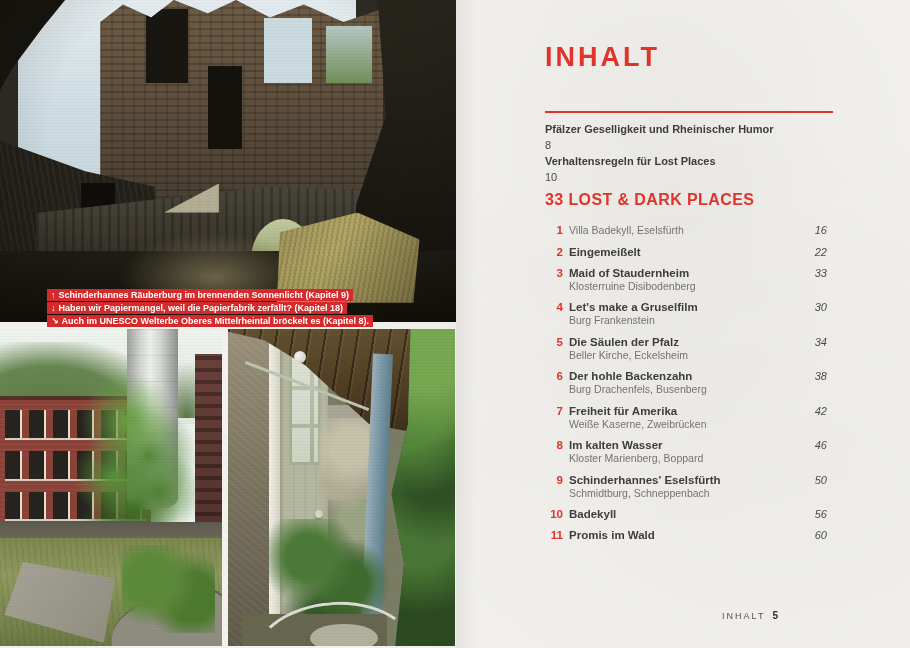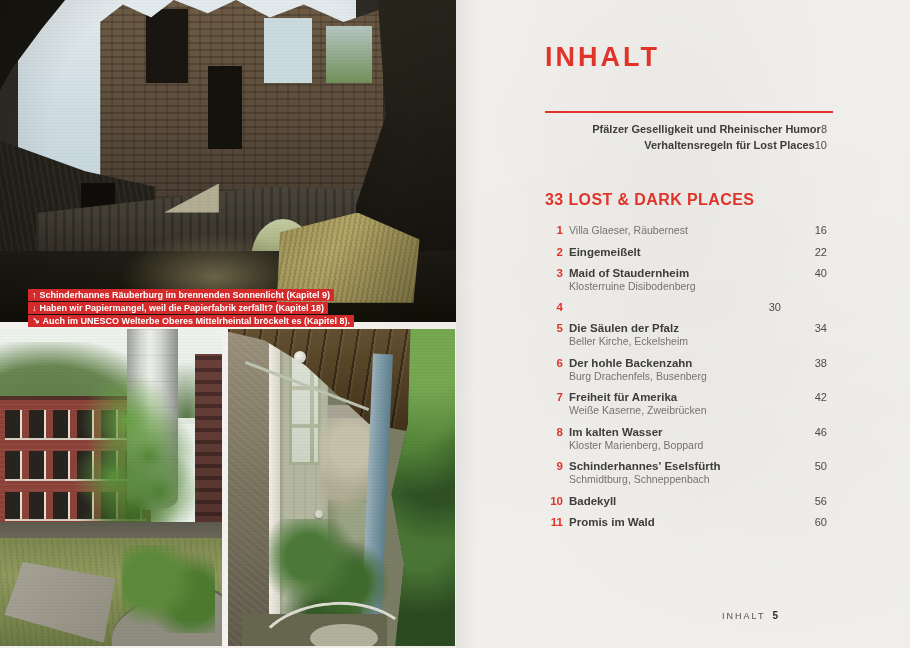--- a/index.html
+++ b/index.html
@@ -144,42 +144,42 @@
     radial-gradient(circle at 60% 50%, #3f6a2e 0 20%, transparent 42%),
     radial-gradient(circle at 45% 80%, #355927 0 18%, transparent 40%);}
   .d-ground{left:6%;top:90%;width:64%;height:10%;background:#67664f;}
   .d-roundstone{left:36%;top:93%;width:30%;height:9%;border-radius:50%;background:#b2b19d;}
   .d-pipe{left:10%;top:86%;width:74%;height:36%;border:3px solid transparent;
     border-top-color:#dddcd2;border-radius:50%;transform:rotate(-4deg);}
 
   
   .captions{position:absolute;left:28px;top:289px;z-index:6;}
   .cap{display:table;background:var(--caption-red);color:#fff;font-weight:bold;
-    font-size:9px;line-height:10px;padding:1px 4px 1px 4px;margin-bottom:1px;white-space:nowrap;}
+    font-size:9px;line-height:10px;padding:1px 4px 1px 4px;margin-bottom:1px;white-space:nowrap;margin-left:19px;}
   .cap-arrow{display:inline-block;margin-right:3px;}
 
   
   .right-page{position:absolute;left:456px;top:0;width:362px;height:648px;
     background:linear-gradient(90deg, rgba(0,0,0,.05) 0, rgba(0,0,0,0) 20px),
     radial-gradient(ellipse at 60% 30%, rgba(0,0,0,.018), transparent 60%);}
   .toc-title{position:absolute;left:89px;top:42px;color:var(--accent-red);
     font-size:27px;font-weight:bold;letter-spacing:3px;}
   .toc-rule{position:absolute;left:89px;top:111px;width:288px;height:2px;background:var(--accent-red);}
   .intro{position:absolute;left:89px;top:121px;width:288px;}
-  .intro-row{display:flex;justify-content:flex-end;line-height:16px;}
+  .intro-row{display:flex;justify-content:center;line-height:16px;flex-direction:column;}
   .i-title{font-weight:bold;font-size:11px;color:var(--title-text);}
   .i-page{font-size:11px;color:var(--page-number);padding-right:6px;}
   .section-heading{position:absolute;left:89px;top:191px;color:var(--accent-red);
     font-size:16px;font-weight:bold;letter-spacing:.4px;}
   .entries{position:absolute;left:89px;top:224px;width:288px;}
   .entry{display:grid;grid-template-columns:18px 1fr 40px;column-gap:6px;margin-bottom:8px;}
   .e-num{text-align:right;color:var(--accent-red);font-weight:bold;font-size:11.5px;line-height:13px;}
   .e-title{display:block;font-weight:bold;font-size:11.5px;line-height:13px;color:var(--title-text);}
   .e-sub{display:block;font-size:10.5px;line-height:13.5px;color:var(--subtitle-text);}
-  .e-page{text-align:right;font-size:11px;line-height:13px;color:var(--page-number);padding-right:6px;}
+  .e-page{text-align:right;font-size:11px;line-height:13px;color:var(--page-number);padding-right:6px;font-style:italic;}
   .toc-footer{position:absolute;right:40px;top:610px;display:flex;align-items:baseline;}
   .footer-label{font-size:9px;letter-spacing:2px;color:#53524c;}
   .footer-page{font-size:10px;font-weight:bold;color:#2e2d29;margin-left:7px;}
 </style>
 </head>
 <body>
 
 <div class="spread">
 
   <div class="photo ph-top">
@@ -280,44 +280,48 @@
         </div>
       </div>
 
     <div class="section-heading">33 LOST &amp; DARK PLACES</div>
 
     <div class="entries">
 
         <div class="entry">
           <span class="e-num">1</span>
           <span class="e-main">
-            <span class="e-sub">Villa Glaeser, Räubernest</span>
+            <span class="e-sub">Villa Badekyll, Eselsfürth</span>
           </span>
           <span class="e-page">16</span>
         </div>
 
         <div class="entry">
           <span class="e-num">2</span>
           <span class="e-main">
             <span class="e-title">Eingemeißelt</span>
           </span>
           <span class="e-page">22</span>
         </div>
 
         <div class="entry">
           <span class="e-num">3</span>
           <span class="e-main">
             <span class="e-title">Maid of Staudernheim</span>
             <span class="e-sub">Klosterruine Disibodenberg</span>
           </span>
-          <span class="e-page">40</span>
+          <span class="e-page">33</span>
         </div>
 
         <div class="entry">
           <span class="e-num">4</span>
+          <span class="e-main">
+            <span class="e-title">Let's make a Gruselfilm</span>
+            <span class="e-sub">Burg Frankenstein</span>
+          </span>
           <span class="e-page">30</span>
         </div>
 
         <div class="entry">
           <span class="e-num">5</span>
           <span class="e-main">
             <span class="e-title">Die Säulen der Pfalz</span>
             <span class="e-sub">Beller Kirche, Eckelsheim</span>
           </span>
           <span class="e-page">34</span>

